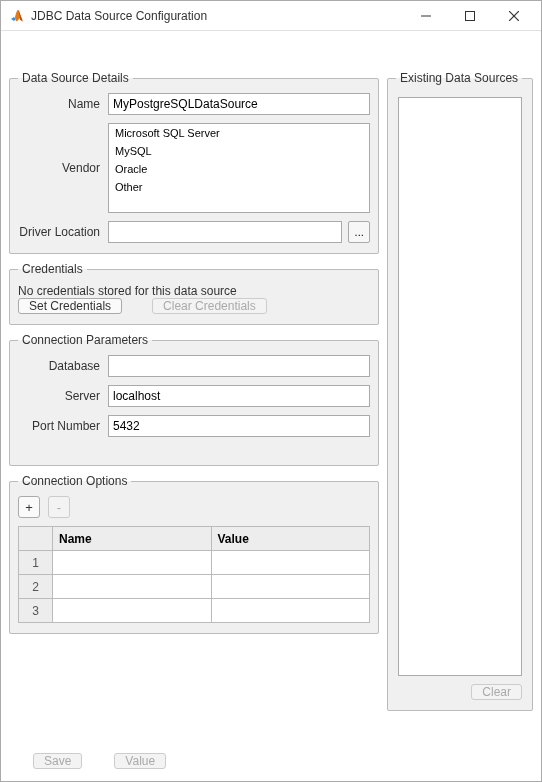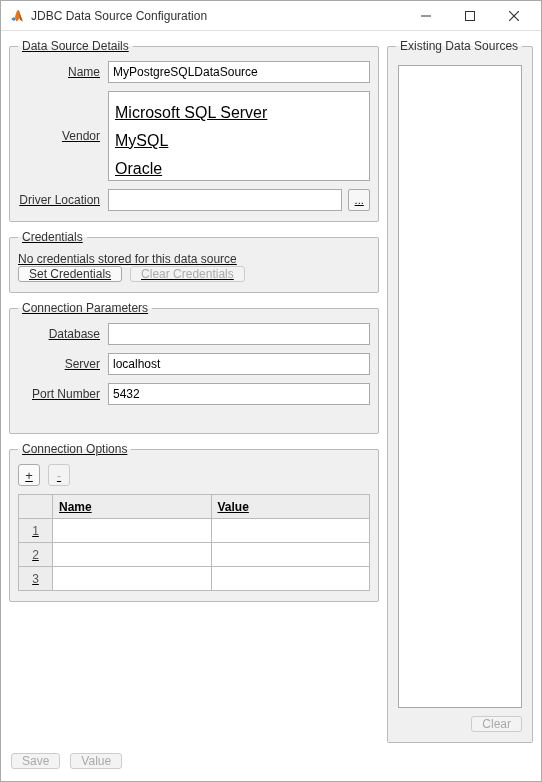--- a/index.html
+++ b/index.html
@@ -1,40 +1,40 @@
 <!DOCTYPE html>
 <html><head>
   <meta charset="utf-8">
   <style>
     * { box-sizing: border-box; }
     body { margin: 0; padding: 0; width: 542px; height: 782px; background: #f0f0f0; font-family: Arial, "Helvetica Neue", Helvetica, sans-serif; font-size: 12px; color: #000; overflow: hidden; }
-    .window { width: 542px; height: 782px; background: #fff; border: 1px solid #aaa; display: flex; flex-direction: column; }
+    .window { width: 542px; height: 782px; background: #fff; border: 1px solid #aaa; display: flex; flex-direction: column; gap: 32px; }
     .titlebar { height: 30px; display: flex; align-items: center; padding: 0 8px; background: #fff; border-bottom: 1px solid #e0e0e0; }
     .titlebar-icon { width: 16px; height: 16px; margin-right: 6px; }
     .titlebar-title { flex: 1; font-size: 12px; color: #333; }
     .titlebar-controls { display: flex; gap: 18px; padding-right: 6px; }
     .tbc-btn { width: 26px; height: 20px; display:flex; align-items:center; justify-content:center; color:#333; cursor: default; }
     .content { flex:1; display:flex; padding: 8px; gap:8px; }
-    .left-col { width: 370px; display:flex; flex-direction:column; gap:8px;text-decoration:underline; }
+    .left-col { width: 370px; display:flex; flex-direction:column; gap:8px; }
     .right-col { flex:1; display:flex; flex-direction:column; }
     fieldset.panel { border:1px solid #bbb; border-radius:2px; padding:8px 8px 10px 8px; background:#f0f0f0; margin:0; }
     fieldset.panel > legend { padding:0 4px; font-size:12px; color:#333; }
     .form-row { display:flex; align-items:center; margin-bottom:8px; }
     .form-row:last-child { margin-bottom:0; }
     .flabel { width:90px; text-align:right; padding-right:8px; font-size:12px; color:#333; }
     .finput { flex:1; }
     input.text { width:100%; height:22px; border:1px solid #aaa; padding:2px 4px; font-size:12px; background:#fff; }
     .listbox { width:100%; height:90px; border:1px solid #aaa; background:#fff; overflow:hidden; }
-    .list-item { padding:14px 6px; height:18px; line-height:14px; font-size:16px; cursor:default; }
+    .list-item { padding:2px 6px; height:18px; line-height:14px; font-size:11px; cursor:default; }
     .list-item.selected { background:#bdbdbd; }
     .drvrow { display:flex; align-items:center; gap:6px; }
     .browse-btn { width:24px; height:22px; border:1px solid #aaa; background:#f7f7f7; display:flex; align-items:center; justify-content:center; font-size:11px; border-radius:2px; cursor:default; }
     .note { font-size:12px; color:#333; }
     .btn { display:inline-flex; align-items:center; justify-content:center; height:16px; padding:0 10px; border:1px solid #aaa; border-radius:3px; background:#fafafa; font-size:12px; color:#333; cursor:default; }
-    .btn.disabled { color:#aaa; border-color:#ccc; background:#f3f3f3; }
+    .btn.disabled { color:#aaa; border-color:#ccc; background:#f3f3f3;margin-left:22px; }
     .btn-row { display:flex; gap:8px; }
     .small-btn { width:22px; height:22px; display:inline-flex; align-items:center; justify-content:center; border:1px solid #aaa; border-radius:3px; background:#fafafa; font-size:13px; color:#333; cursor:default; }
     .small-btn.disabled { color:#aaa; border-color:#ccc; background:#f3f3f3; }
     .options-table { width:100%; border-collapse:collapse; margin-top:8px; table-layout:fixed; }
     .options-table th, .options-table td { border:1px solid #bbb; height:24px; padding:3px 6px; background:#fff; font-size:12px; text-align:left; }
     .options-table th { background:#ededed; font-weight:bold; }
     .options-table td.rowhdr { background:#ededed; text-align:center; width:34px; font-weight:normal; color:#555; }
     .options-table th.rowhdr-h { width:34px; background:#ededed; }
     .existing-list { flex:1; border:1px solid #aaa; background:#fff; margin:4px 2px 8px 2px; }
     .right-footer { display:flex; justify-content:flex-end; padding-right:2px; }

